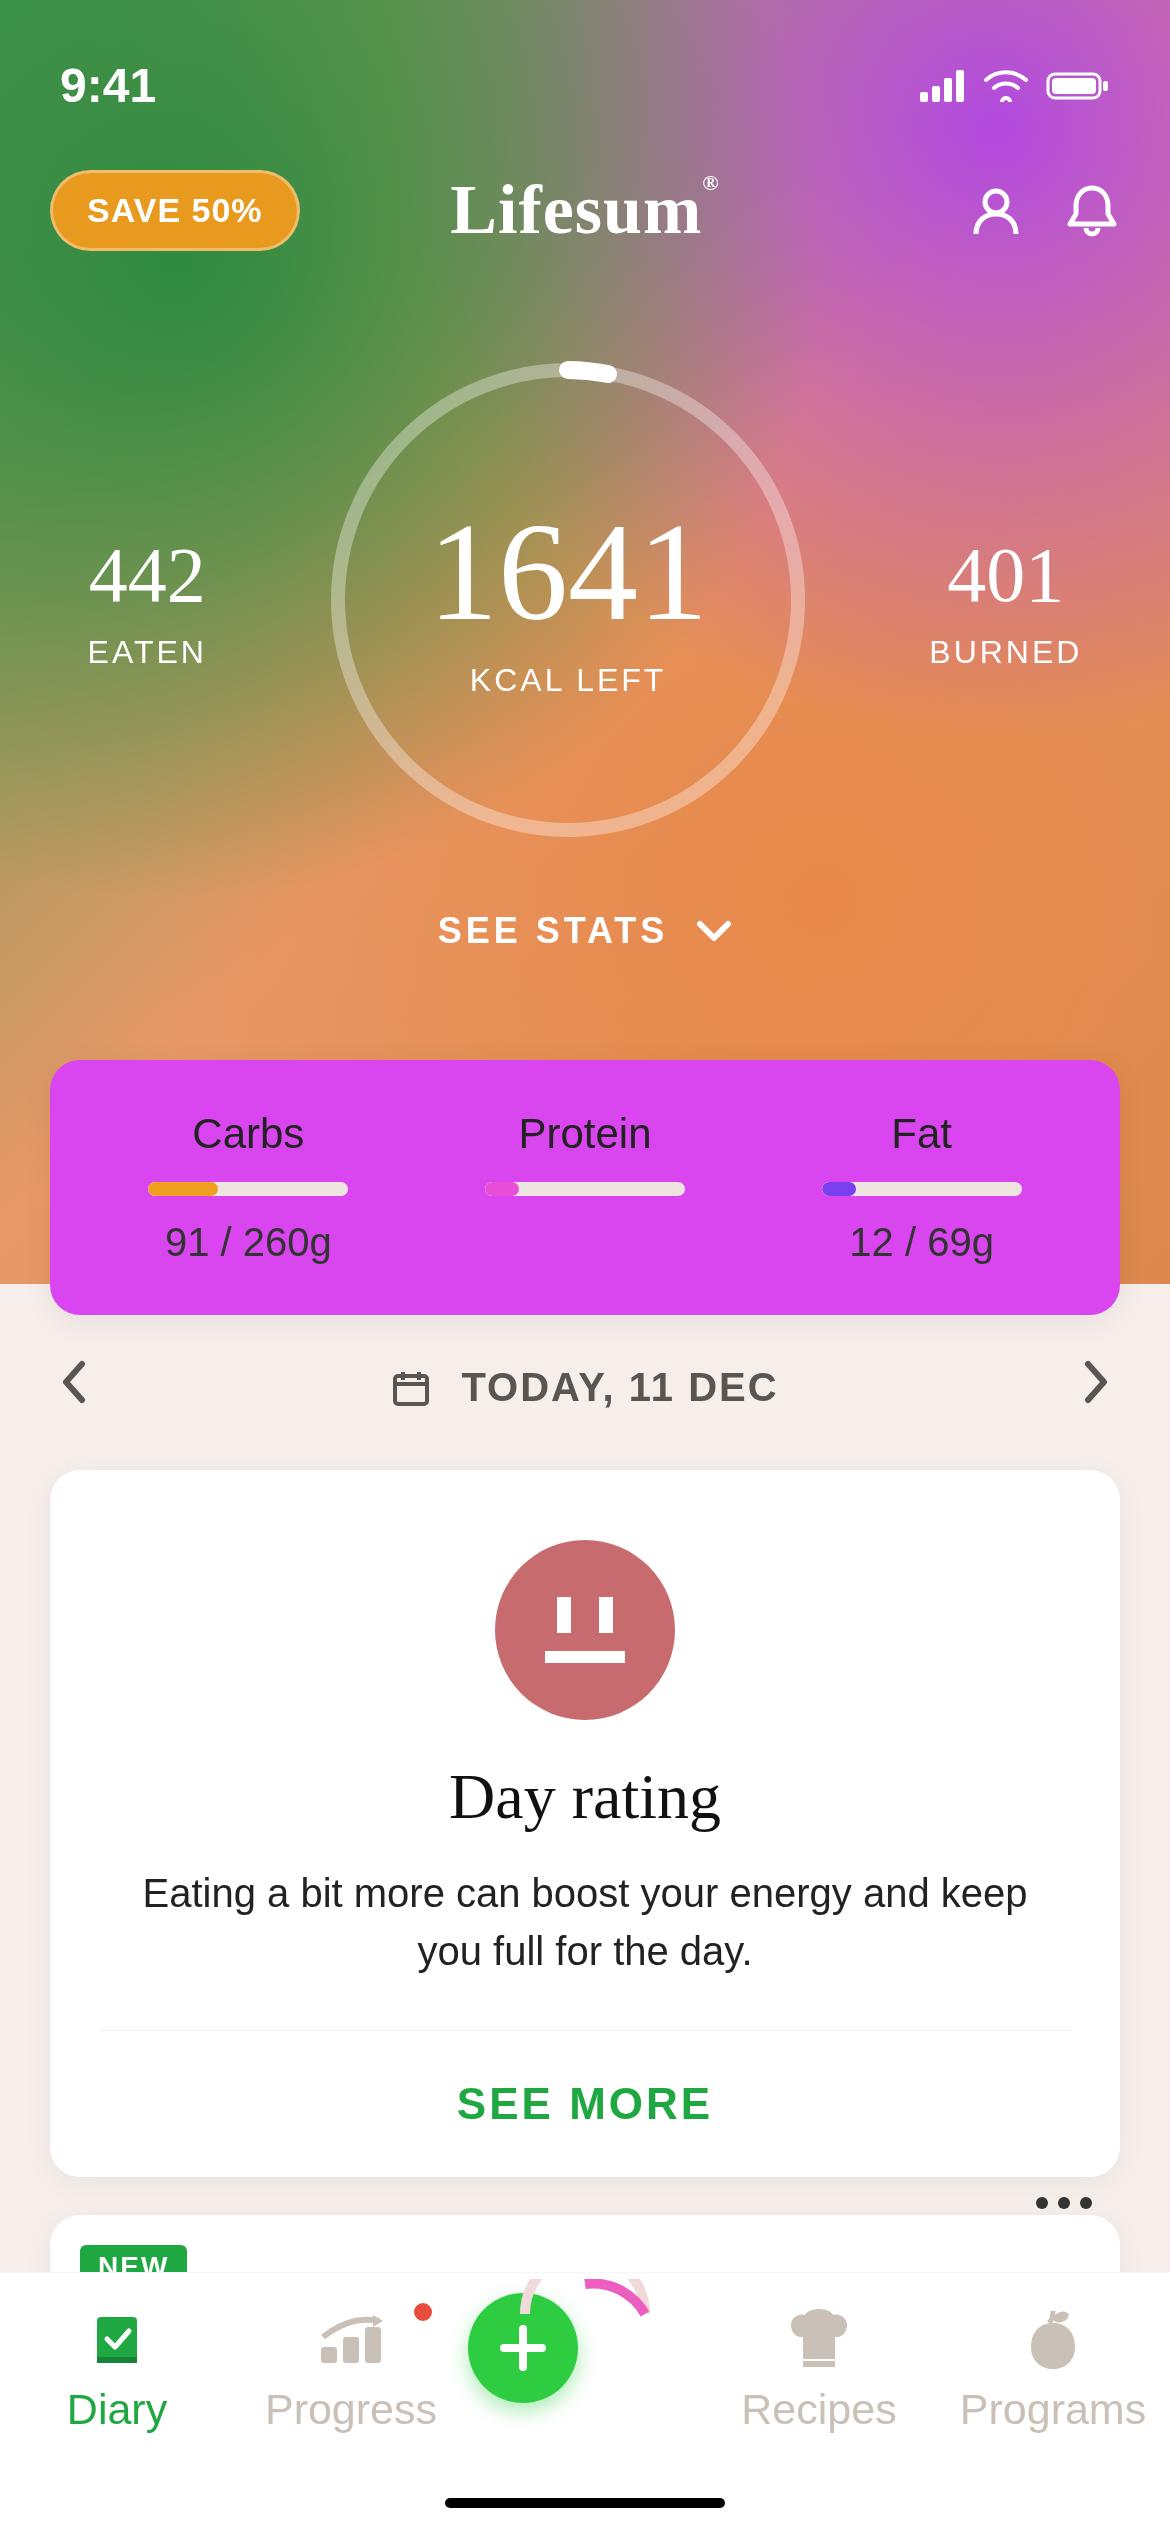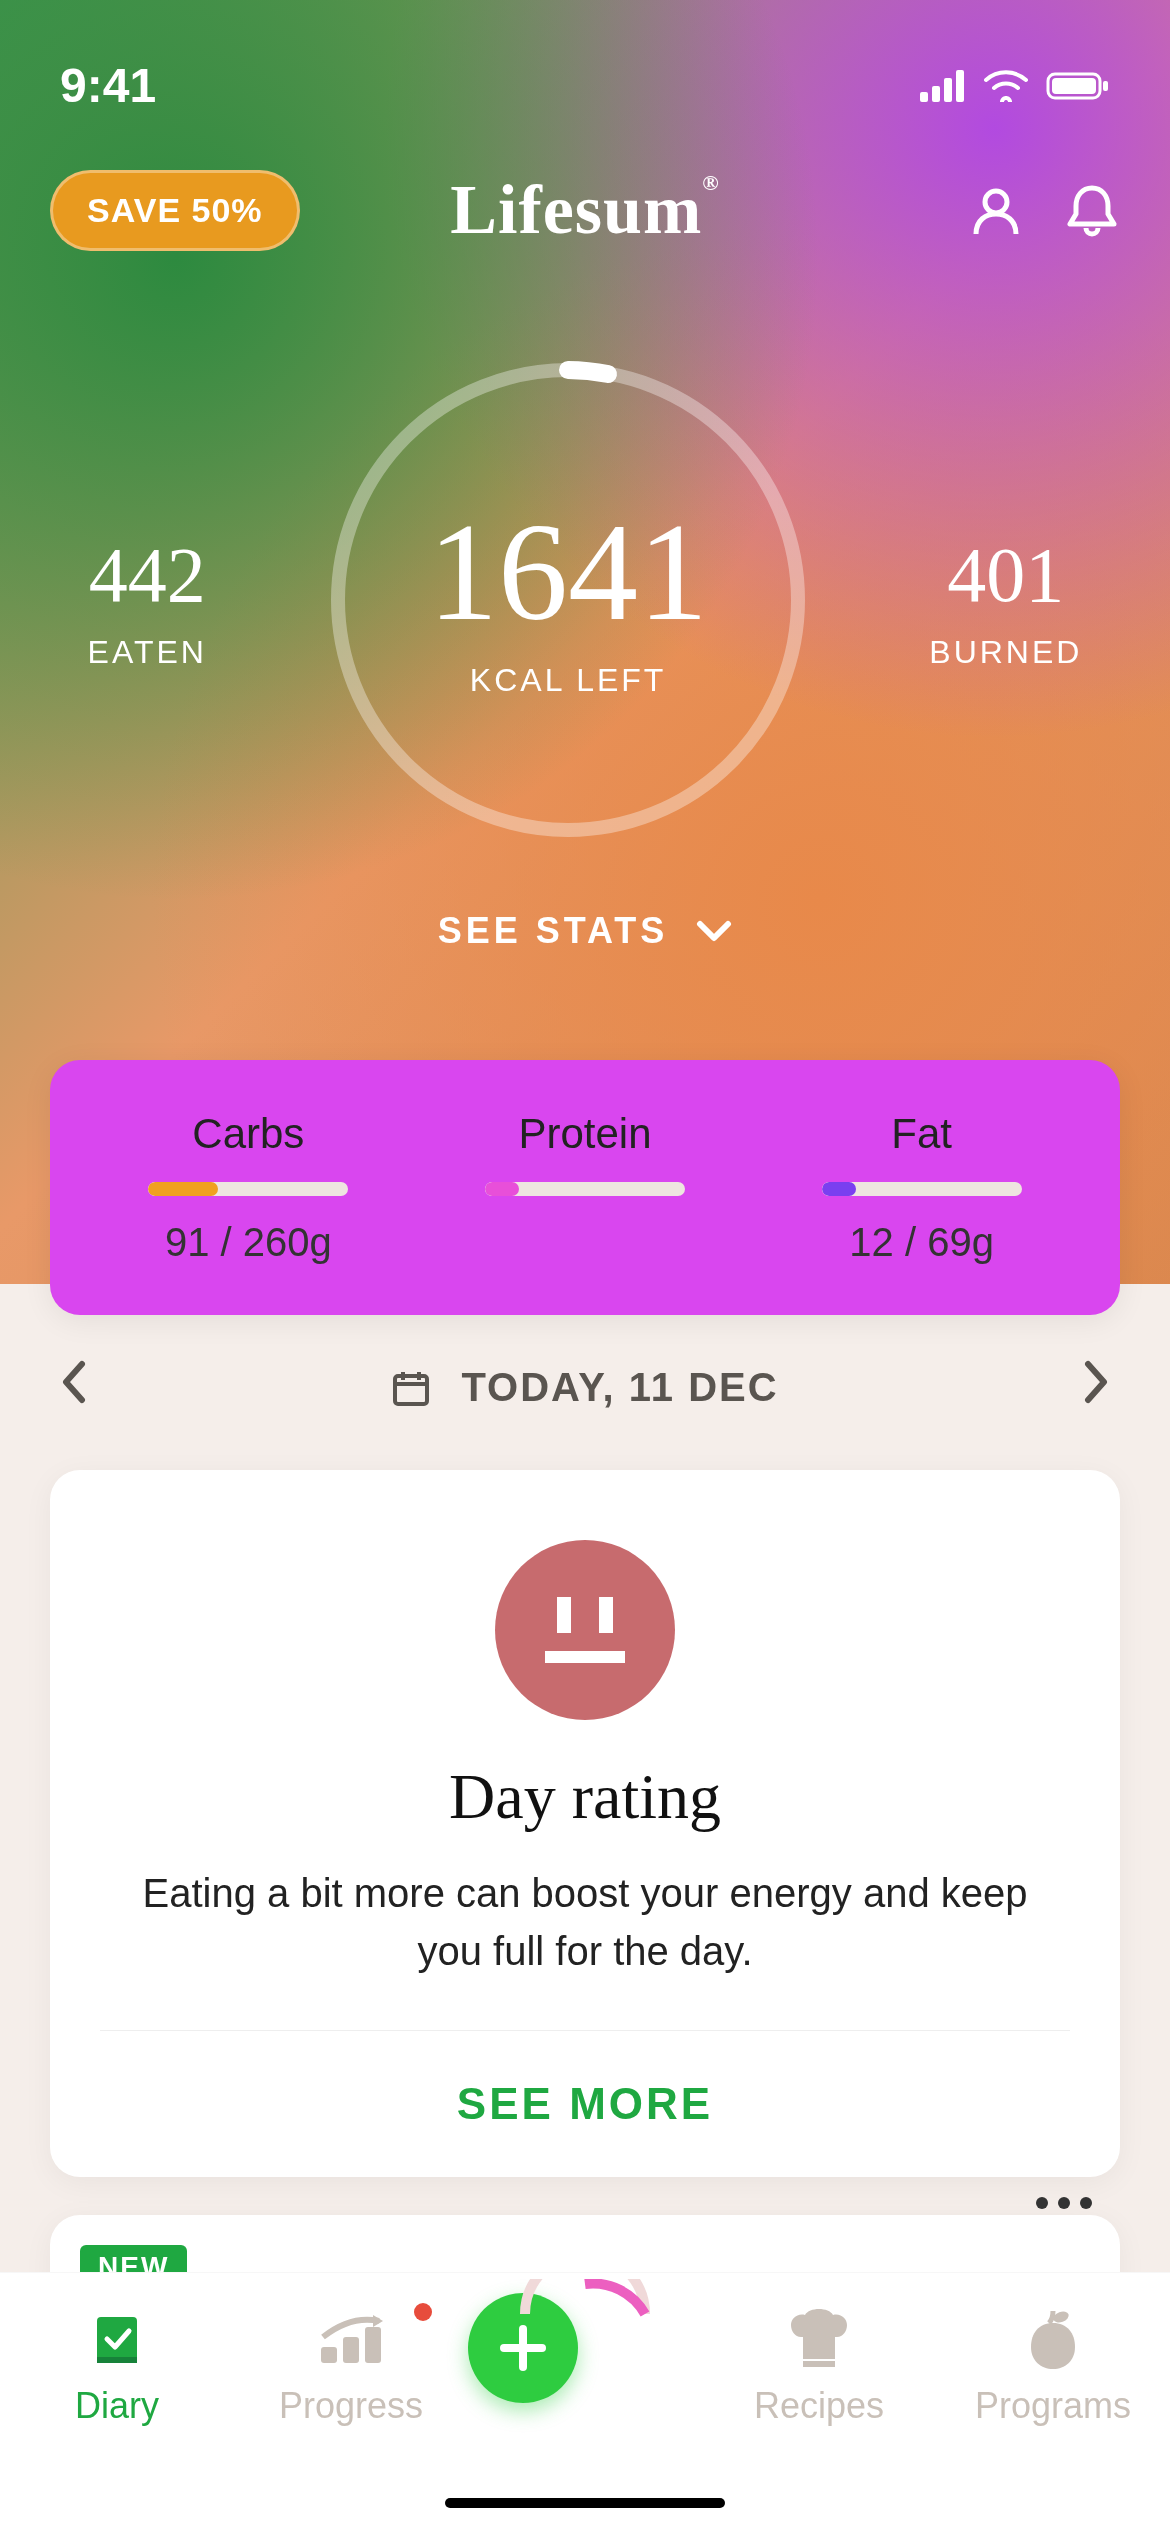--- a/index.html
+++ b/index.html
@@ -137,21 +137,21 @@
 .tab-bar {
   position: absolute; bottom: 0; left:0; right:0;
   height: 260px; background: #fff;
   display:flex; justify-content: space-around; align-items:flex-start;
   padding-top: 30px;
   border-top: 1px solid rgba(0,0,0,0.03);
 }
 .tab { text-align:center; width: 20%; color:#c9c0b8; position:relative; }
 .tab.active { color:#1fa841; }
 .tab-icon { height: 72px; display:flex; align-items:center; justify-content:center; margin-bottom:10px; position:relative; }
-.tab-lbl { font-size: 36px; }
+.tab-lbl { font-size: 43px; }
 .fab {
   width: 110px; height: 110px; border-radius:50%;
   background:#2ecc40; display:flex; align-items:center; justify-content:center;
   box-shadow: 0 8px 20px rgba(46,204,64,0.4);
   margin-top: -10px;
 }
 .fab-arc {
   position:absolute; top:-24px; left:50%; transform:translateX(-50%);
   width: 130px; height: 40px;
 }

